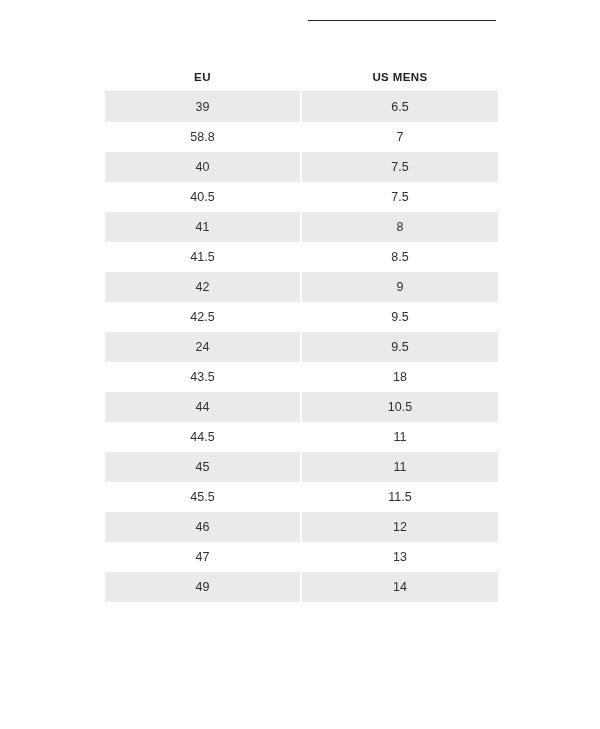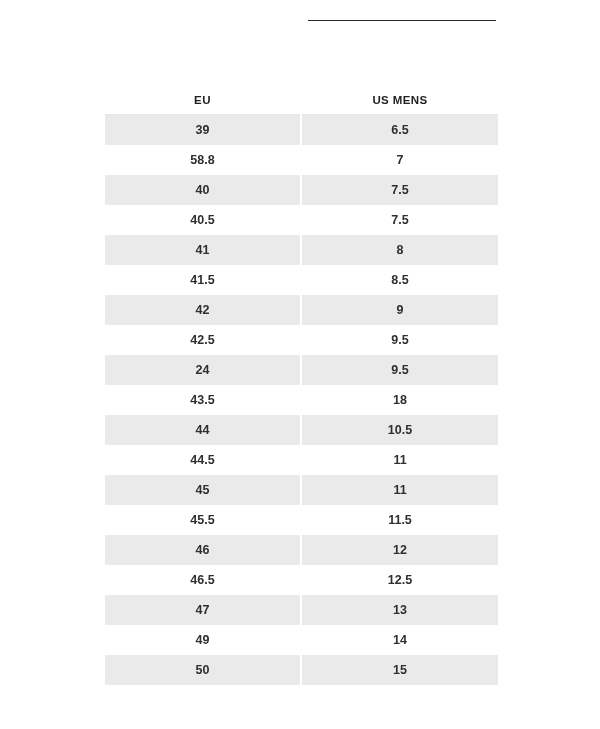--- a/index.html
+++ b/index.html
@@ -42,21 +42,21 @@
     margin-top: 6px;
     height: 1px;
     background: #2a2a2a;
     width: 100%;
   }
 
   
   .size-table {
     position: absolute;
     left: 105px;
-    top: 86px;
+    top: 63px;
     width: 391px;
     border-collapse: collapse;
     table-layout: fixed;
   }
   .size-table th,
   .size-table td {
     padding: 0;
     margin: 0;
     text-align: center;
     vertical-align: middle;
@@ -69,21 +69,21 @@
     line-height: 28px;
     font-size: 11.5px;
     font-weight: 700;
     letter-spacing: 0.4px;
     color: #1f1f1f;
     background: #ffffff;
     border-bottom: 1px solid #e6e6e6;
   }
   .size-table td {
     color: #2f2f2f;
-    font-weight: 700;
+    font-weight: 400;
     margin-left: 33px;
   }
   .size-table tbody tr:nth-child(odd) td {
     background: #eaeaea;
   }
   .size-table tbody tr:nth-child(even) td {
     background: #ffffff;
   }
   
   .size-table th.col-eu,
@@ -167,31 +167,23 @@
         </tr>
         <tr>
           <td class="col-eu">45.5</td>
           <td class="col-us">11.5</td>
         </tr>
         <tr>
           <td class="col-eu">46</td>
           <td class="col-us">12</td>
         </tr>
         <tr>
-          <td class="col-eu">46.5</td>
-          <td class="col-us">12.5</td>
-        </tr>
-        <tr>
           <td class="col-eu">47</td>
           <td class="col-us">13</td>
         </tr>
         <tr>
           <td class="col-eu">49</td>
           <td class="col-us">14</td>
         </tr>
-        <tr>
-          <td class="col-eu">50</td>
-          <td class="col-us">15</td>
-        </tr>
       </tbody>
   </table>
 
 </div>
 
 </body></html>

